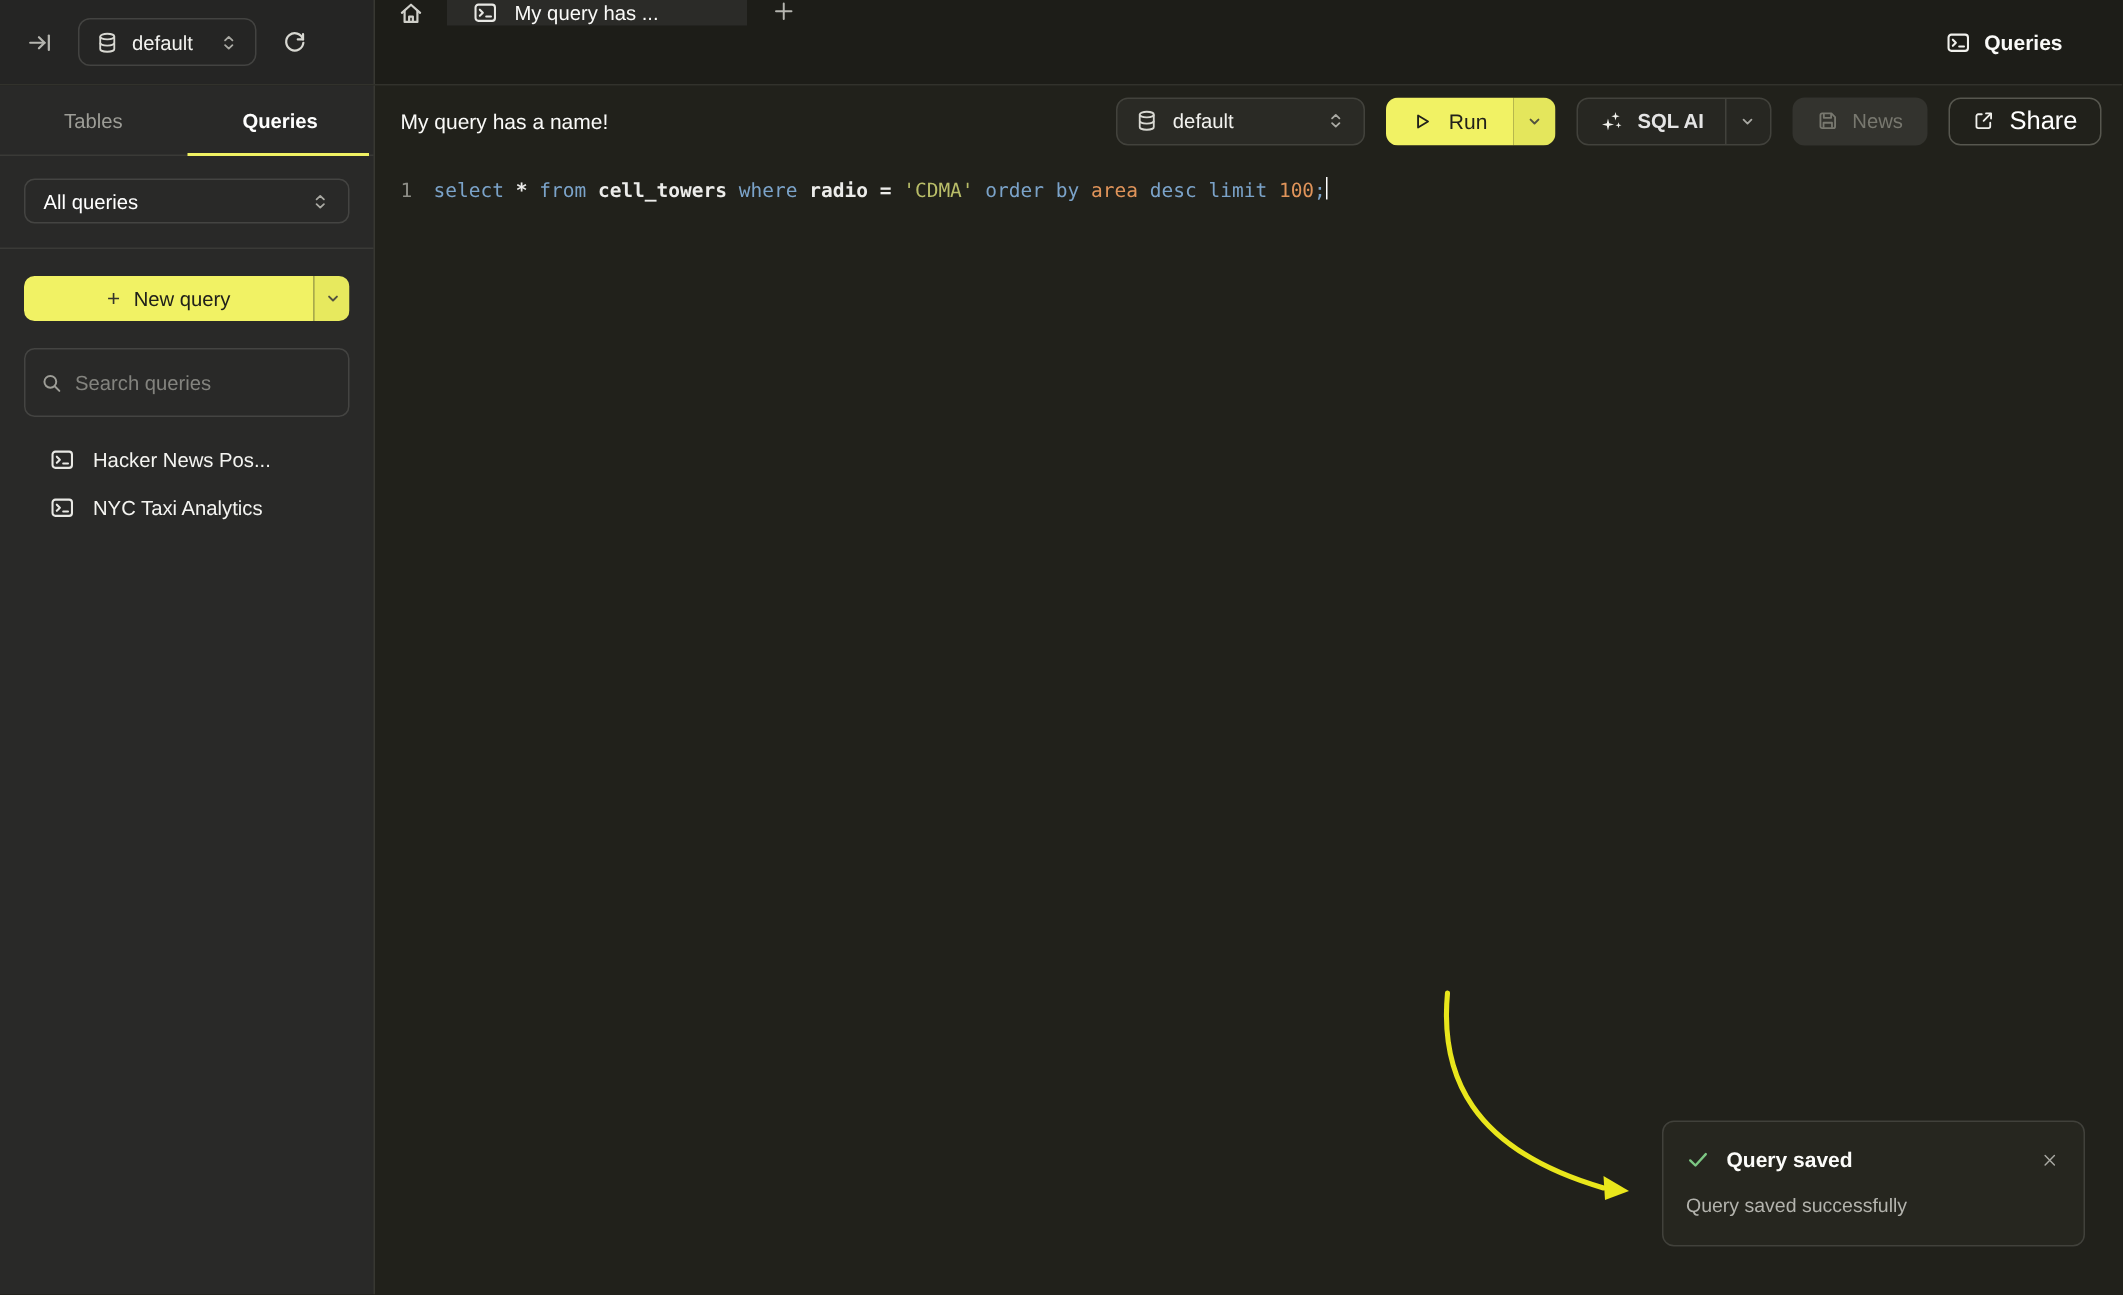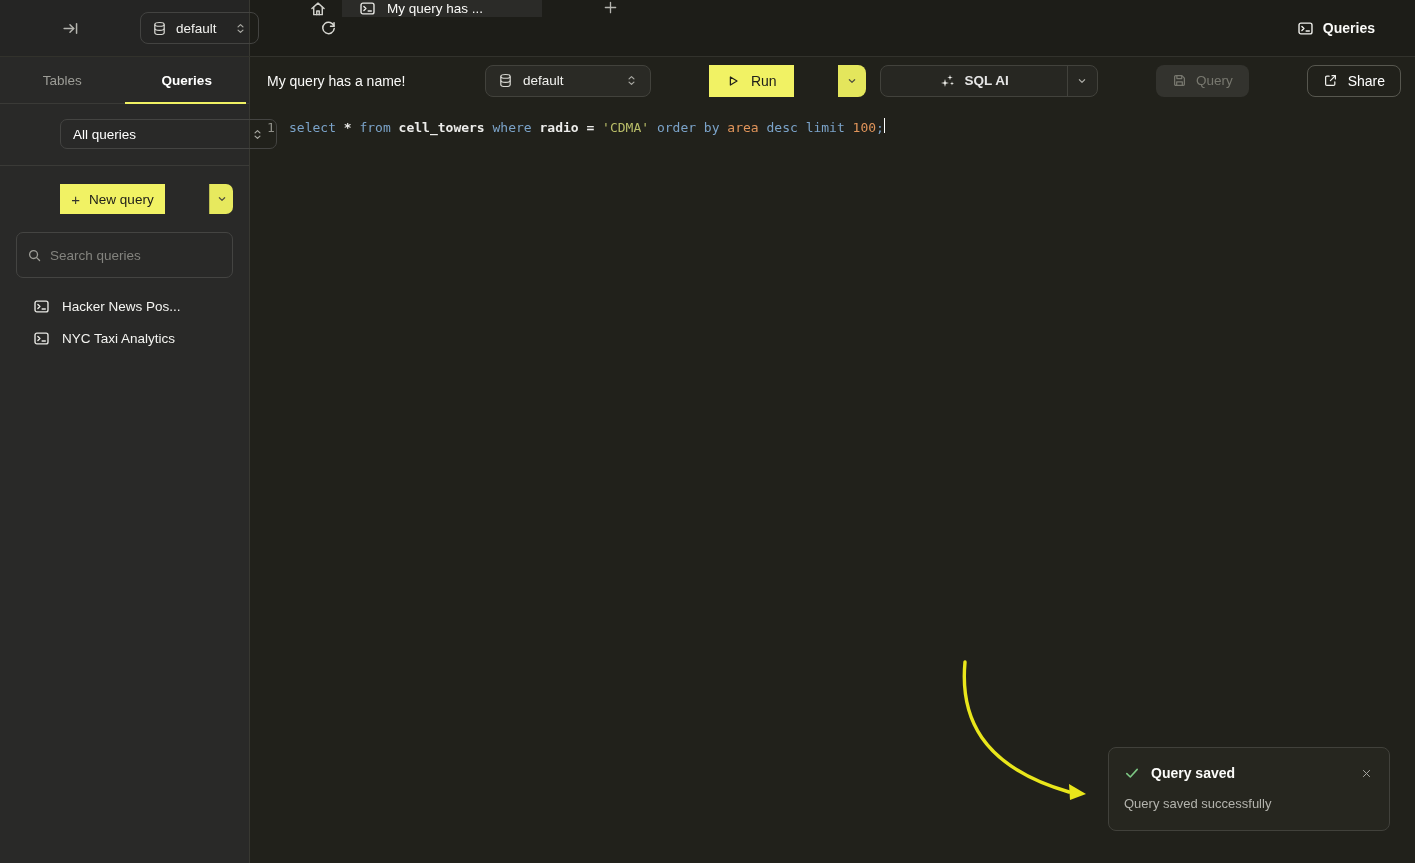--- a/index.html
+++ b/index.html
@@ -4,21 +4,21 @@
 <style>
   * { margin:0; padding:0; box-sizing:border-box; }
   html,body { width:1415px; height:863px; }
   body {
     position:relative; overflow:hidden;
     background:#21211b; color:#f2f2ef;
     font-family:"Liberation Sans", sans-serif;
     font-size:13.5px;
   }
   svg { display:block; }
-  button { font-family:inherit; cursor:pointer;margin-left:44px; }
+  button { font-family:inherit; cursor:pointer; }
 
   
   .topbar { position:absolute; top:0; left:0; right:0; height:57px; display:flex; align-items:stretch; background:#1d1d18; border-bottom:1px solid #32322c; }
   .topbar-left { width:250px; flex:none; background:#252524; border-right:1px solid #383832; display:flex; align-items:center; padding:0 14px; gap:13px; }
   .icon-btn { background:none; border:none; display:flex; align-items:center; justify-content:center; padding:4px; }
   .db-select { display:flex; align-items:center; gap:9px; height:32px; padding:0 11px; border:1px solid #434341; border-radius:8px; background:transparent; color:#f2f2ef; font-size:13.5px; }
   .db-select .lbl { margin-right:8px; }
   .tabstrip { display:flex; align-items:flex-start; }
   .home-btn { width:48px; background:none; border:none; display:flex; align-items:center; justify-content:center; }
   .tab { width:200px; background:#2b2b28; display:flex; align-items:center; gap:11px; padding:0 17px; font-weight:500; color:#fafaf8; cursor:pointer; }
@@ -52,21 +52,21 @@
   .toolbar { margin-left:auto; display:flex; align-items:center; gap:14px; }
   .tb-select { width:166px; height:32px; display:flex; align-items:center; gap:10px; padding:0 12px; background:#2a2a25; border:1px solid #42423c; border-radius:8px; color:#f2f2ef; font-size:13.5px; }
   .tb-select .spacer { flex:1; }
   .run-btn { display:flex; height:32px; border-radius:8px; overflow:hidden; }
   .run-main { display:flex; align-items:center; gap:11px; padding:0 17px; border:none; background:#f1f264; color:#21211b; font-size:14px; font-weight:500; }
   .run-chev { width:28px; border:none; background:#e4e65c; display:flex; align-items:center; justify-content:center; }
   .sqlai-btn { display:flex; height:32px; align-items:stretch; background:#272722; border:1px solid #42423c; border-radius:8px; overflow:hidden; }
   .sqlai-main { display:flex; align-items:center; gap:10px; padding:0 14px; border:none; background:transparent; color:#e5e5e5; font-size:13.5px; font-weight:600; }
   .sqlai-chev { width:30px; border:none; background:transparent; border-left:1px solid #42423c; display:flex; align-items:center; justify-content:center; }
   .save-btn { height:32px; display:flex; align-items:center; gap:9px; padding:0 16px; border:none; border-radius:8px; background:#33332e; color:#78786f; font-size:13.5px; font-weight:500; cursor:default; }
-  .share-btn { height:32px; display:flex; align-items:center; gap:10px; padding:0 15px; background:transparent; border:1px solid #57574f; border-radius:8px; color:#fff; font-size:14px; font-weight:500; }
+  .share-btn { height:32px; display:flex; align-items:center; gap:10px; padding:0 15px; background:transparent; border:1px solid #57574f; border-radius:8px; color:#fff; font-size:17px; font-weight:500; }
 
   
   .editor { display:flex; padding:14px 0 0 17px; font-family:"DejaVu Sans Mono","Liberation Mono",monospace; font-size:13px; line-height:20px; }
   .gutter { color:#8f8f88; width:13px; margin-right:9px; text-align:left; }
   .tok-keyword { color:#7ba3c9; }
   .tok-identifier { color:#ececea; font-weight:bold; }
   .tok-string { color:#b9bd68; }
   .tok-column, .tok-number { color:#e0945a; }
   .cursor { display:inline-block; width:1.5px; height:15px; background:#ffffff; vertical-align:-2px; }
 
@@ -295,21 +295,21 @@
       </div>
 
       <button class="save-btn" disabled="">
         <span>
           <svg width="15" height="15" viewBox="0 0 16 16" fill="none" stroke="#78786f" stroke-width="1.3" stroke-linejoin="round">
               <path d="M2.8 4a1.2 1.2 0 0 1 1.2-1.2h6.6l2.6 2.6V12a1.2 1.2 0 0 1-1.2 1.2H4A1.2 1.2 0 0 1 2.8 12Z"></path>
               <path d="M5.2 2.9v3h5.2v-2.8"></path>
               <path d="M5 13v-3.6h6V13"></path>
             </svg>
         </span>
-        <span>Query</span>
+        <span>News</span>
       </button>
 
       <button class="share-btn">
         <span>
           <svg width="15" height="15" viewBox="0 0 16 16" fill="none" stroke="#f0f0ec" stroke-width="1.3" stroke-linecap="round" stroke-linejoin="round">
               <path d="M6.6 3.4H4.1A1.3 1.3 0 0 0 2.8 4.7v7.2a1.3 1.3 0 0 0 1.3 1.3h7.2a1.3 1.3 0 0 0 1.3-1.3V9.4"></path>
               <path d="M9.6 2.8h3.6v3.6"></path>
               <path d="M13 3 7.9 8.1"></path>
             </svg>
         </span>

